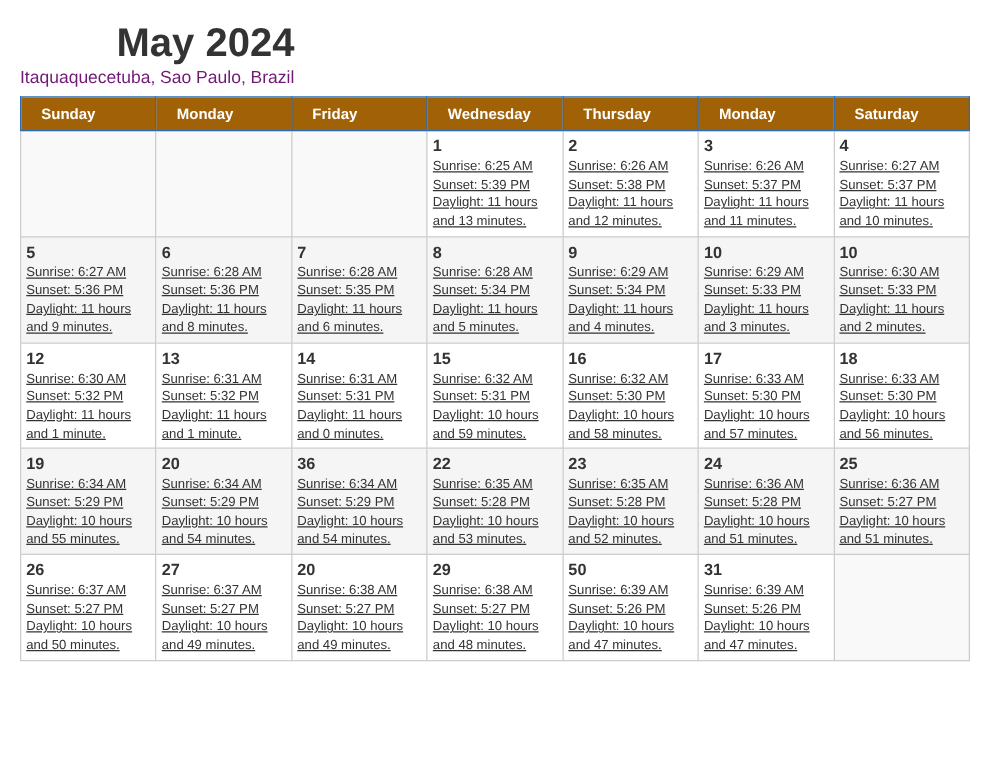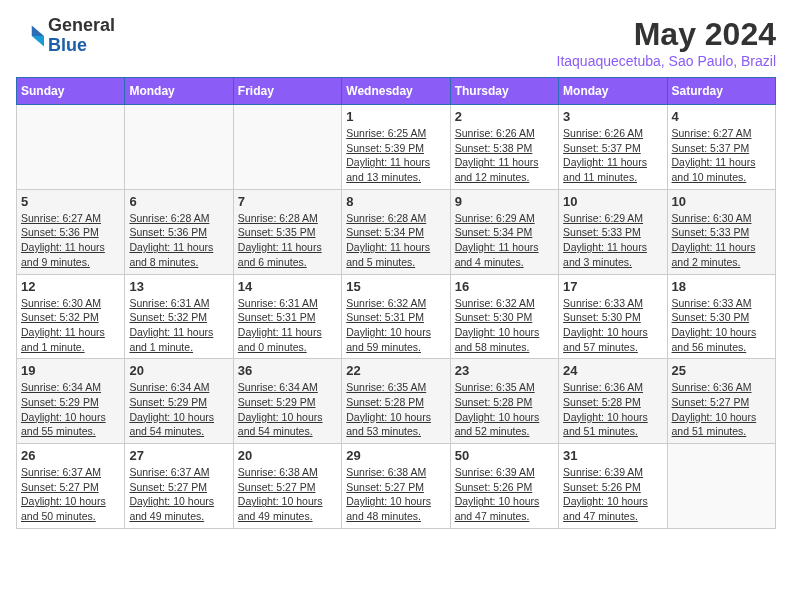--- a/index.html
+++ b/index.html
@@ -35,31 +35,31 @@
     .title-block {
       text-align: right;
     }
     .month-year {
       font-size: 32px;
       font-weight: bold;
       color: #333;
     }
     .location {
       font-size: 14px;
-      color: #8b5cf6;
+      color: #701a75;
     }
     .calendar {
       width: 100%;
       border-collapse: collapse;
       font-size: 10.5px;
     }
     .calendar thead tr th {
-      background-color: #8b5cf6;
+      background-color: #a16207;
       color: #fff;
-      padding: 6px 4px;
+      padding: 6px 16px;
       text-align: left;
       font-size: 12px;
       font-weight: bold;
       border: 1px solid #2a6db5;
     }
     .calendar tbody tr td {
       border: 1px solid #ccc;
       vertical-align: top;
       padding: 4px 4px;
       width: 108px;
@@ -84,30 +84,20 @@
       text-decoration: underline;
     }
     .empty-cell {
       background-color: #f9f9f9 !important;
     }
   </style>
 </head>
 <body>
 
 <div class="header">
-  <div class="logo">
-    <svg class="logo-icon" viewBox="0 0 32 32">
-      <polygon points="18,4 32,16 18,16" fill="#2a6db5"></polygon>
-      <polygon points="18,16 32,16 32,28" fill="#1a9ad7"></polygon>
-    </svg>
-    <div class="logo-text">
-      <div class="logo-general">General</div>
-      <div class="logo-blue">Blue</div>
-    </div>
-  </div>
   <div class="title-block">
     <div class="month-year">May 2024</div>
     <div class="location">Itaquaquecetuba, Sao Paulo, Brazil</div>
   </div>
 </div>
 
 <table class="calendar">
   <thead>
     <tr>
     <th>Sunday</th>

